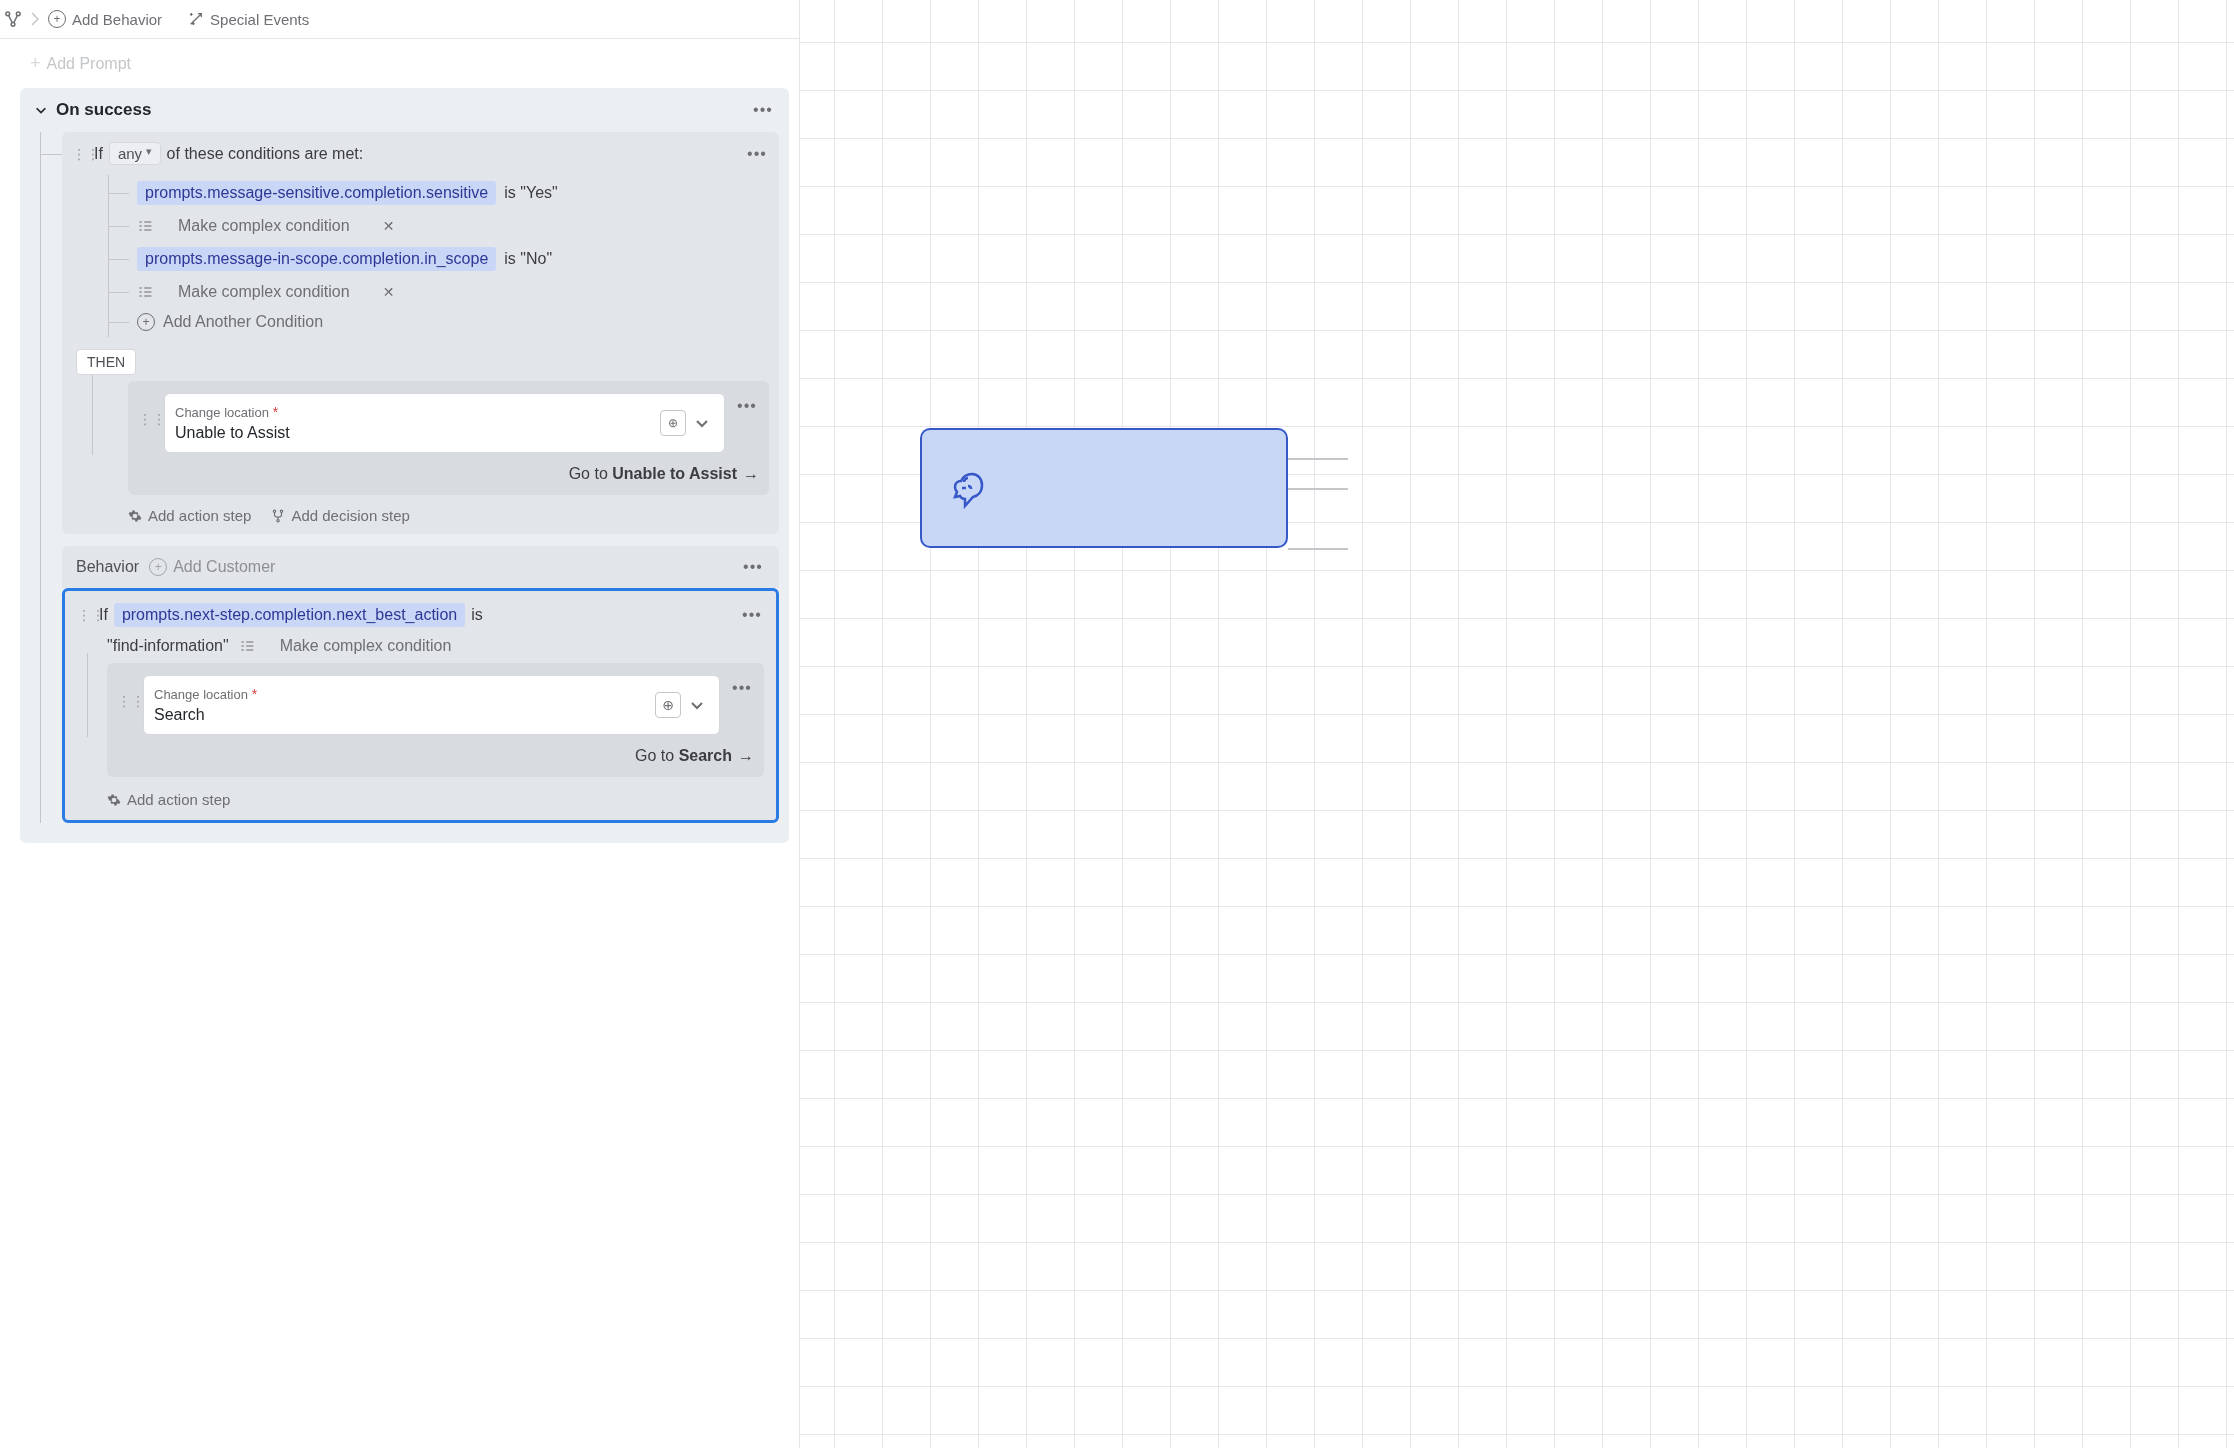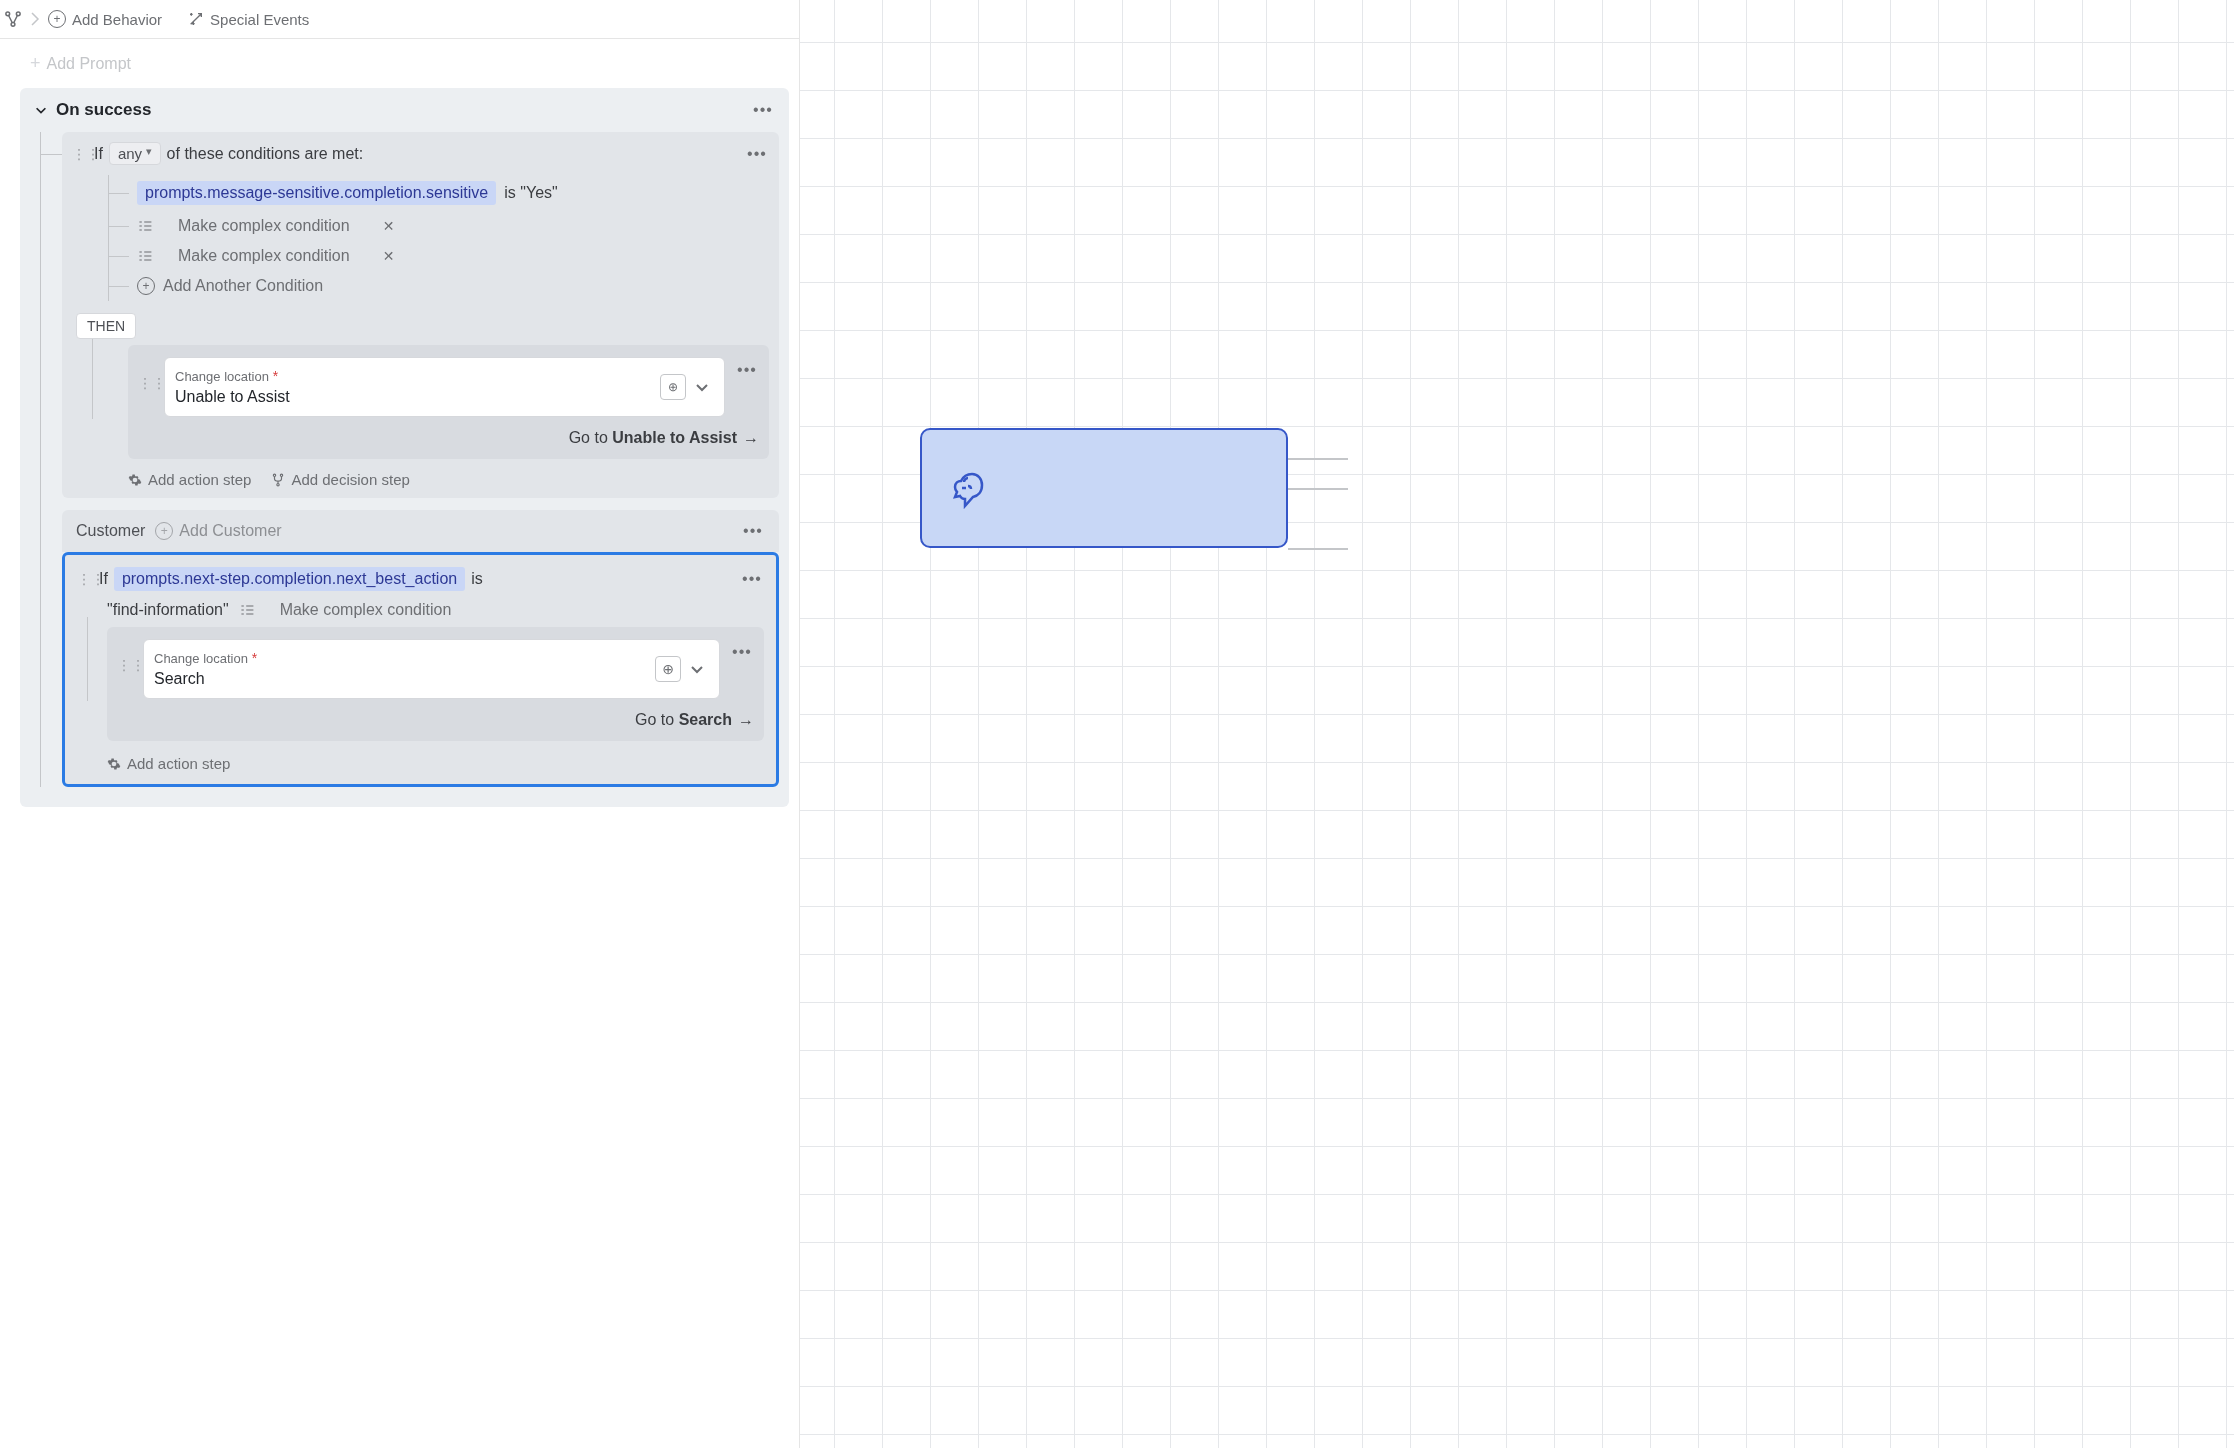--- a/index.html
+++ b/index.html
@@ -157,20 +157,24 @@
             <div class="cond-row">
               <span class="complex-cond">
                 <span class="cc-icon">
                   <svg width="16" height="14" viewBox="0 0 20 16" fill="none" stroke="currentColor" stroke-width="1.5">
                       <path d="M3 3h3M3 8h3M3 13h3M9 3h9M9 8h9M9 13h9"></path>
                     </svg>
                 </span>
                 <span class="cc-label">Make complex condition</span>
                 <span class="cc-x">✕</span>
               </span>
+            </div>
+            <div class="cond-row">
+              <span class="token">prompts.message-in-scope.completion.in_scope</span>
+              <span class="cond-text">is "No"</span>
             </div>
             <div class="cond-row">
               <span class="complex-cond">
                 <span class="cc-icon">
                   <svg width="16" height="14" viewBox="0 0 20 16" fill="none" stroke="currentColor" stroke-width="1.5">
                       <path d="M3 3h3M3 8h3M3 13h3M9 3h9M9 8h9M9 13h9"></path>
                     </svg>
                 </span>
                 <span class="cc-label">Make complex condition</span>
                 <span class="cc-x">✕</span>
@@ -227,21 +231,21 @@
                     <circle cx="12" cy="20" r="2"></circle>
                     <path d="M6 6v4c0 3 3 4 6 4s6-1 6-4V6M12 14v4"></path>
                   </svg>
               </span>
               <span>Add decision step</span>
             </span>
           </div>
         </div>
 
         <div class="otherwise-bar" style="margin-left:42px; margin-right:10px; border-radius:6px 6px 0 0;">
-          <span class="otherwise-label">Customer</span>
+          <span class="otherwise-label">Behavior</span>
           <span class="add-cond-inline">
             <span class="plus-circle" style="border-color:#a3a5a9; color:#a3a5a9;">+</span>
             <span>Add Customer</span>
           </span>
           <span class="spacer"></span>
           <span class="dots">•••</span>
         </div>
 
         <div class="highlight-block">
           <div class="hb-hdr">

